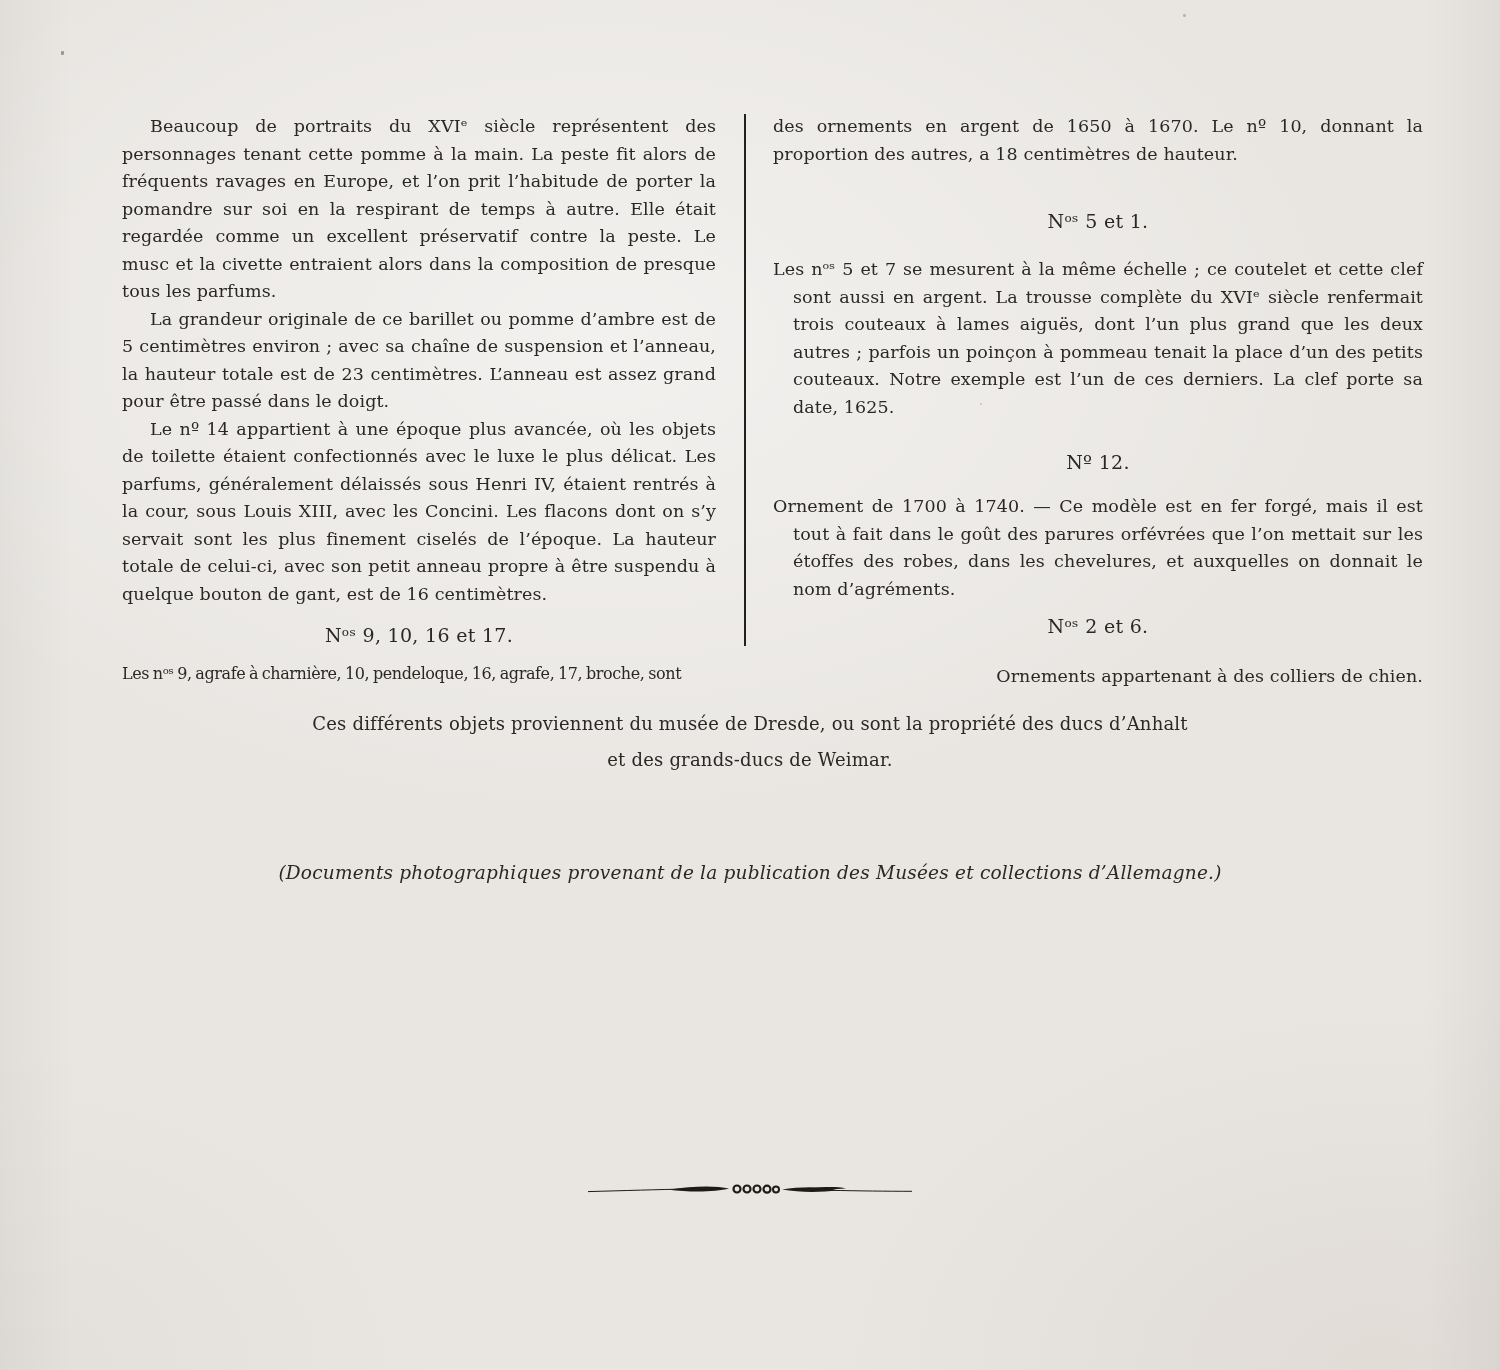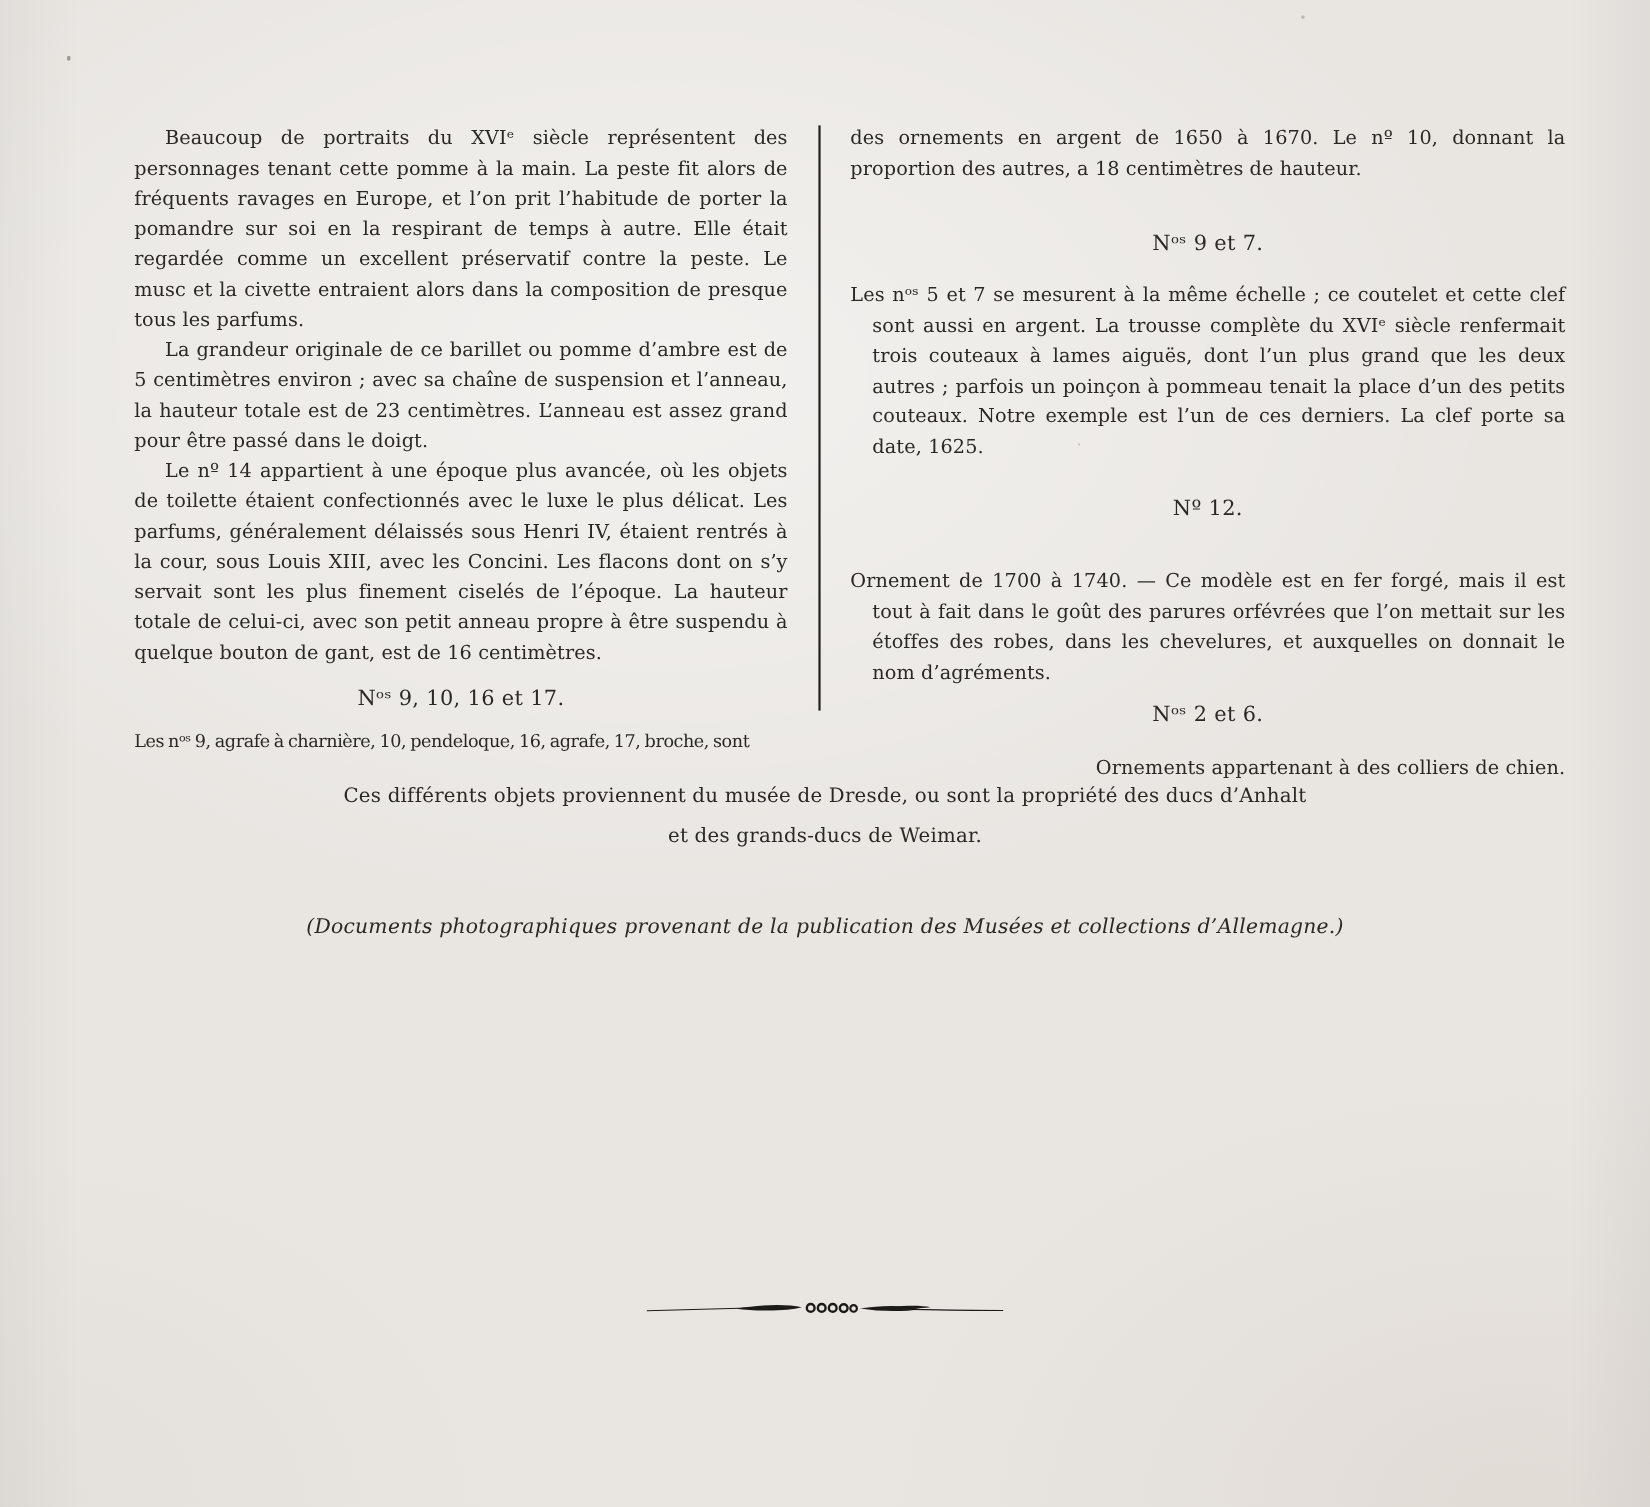--- a/index.html
+++ b/index.html
@@ -47,34 +47,34 @@
   }
   .heading {
     font-weight: normal;
     font-size: 19px;
     text-align: center;
     margin: 0;
     letter-spacing: 0.3px;
   }
   .lc-heading { margin: 16px 0 4px 0; }
   .rc-heading-1 { margin: 42px 0 24px 0; }
-  .rc-heading-2 { margin: 30px 0 43px 0; }
+  .rc-heading-2 { margin: 30px 0 20px 0; }
   .rc-heading-3 { margin: 12px 0 26px 0; }
   .centered-line { text-align: right; text-indent: 0; }
   .provenance {
     position: absolute;
     left: 0; top: 706px; width: 1500px;
     text-align: center;
     font-size: 18px;
     line-height: 36px;
     letter-spacing: 0.2px;
   }
   .credit {
     position: absolute;
-    left: 0; top: 832px; width: 1500px;
+    left: 0; top: 862px; width: 1500px;
     text-align: center;
     font-style: italic;
     font-size: 18.5px;
     letter-spacing: 0.2px;
   }
   .ornament {
     position: absolute;
     left: 0; top: 1181px; width: 1500px;
     display: flex; justify-content: center;
   }
@@ -102,21 +102,21 @@
     <p class="para indent">La grandeur originale de ce barillet ou pomme d’ambre est de 5 centimètres environ ; avec sa chaîne de suspension et l’anneau, la hauteur totale est de 23 centimètres. L’anneau est assez grand pour être passé dans le doigt.</p>
     <p class="para indent">Le nº 14 appartient à une époque plus avancée, où les objets de toilette étaient confectionnés avec le luxe le plus délicat. Les parfums, généralement délaissés sous Henri IV, étaient rentrés à la cour, sous Louis XIII, avec les Concini. Les flacons dont on s’y servait sont les plus finement ciselés de l’époque. La hauteur totale de celui-ci, avec son petit anneau propre à être suspendu à quelque bouton de gant, est de 16 centimètres.</p>
     <h4 class="heading lc-heading">Nᵒˢ 9, 10, 16 et 17.</h4>
     <p class="para catalog-line">Les nᵒˢ 9, agrafe à charnière, 10, pendeloque, 16, agrafe, 17, broche, sont</p>
   </div>
 
   <div class="vrule"></div>
 
   <div class="col col-right">
     <p class="para">des ornements en argent de 1650 à 1670. Le nº 10, donnant la proportion des autres, a 18 centimètres de hauteur.</p>
-    <h4 class="heading rc-heading-1">Nᵒˢ 9 et 7.</h4>
+    <h4 class="heading rc-heading-1">Nᵒˢ 5 et 1.</h4>
     <p class="para hang">Les nᵒˢ 5 et 7 se mesurent à la même échelle ; ce coutelet et cette clef sont aussi en argent. La trousse complète du XVIᵉ siècle renfermait trois couteaux à lames aiguës, dont l’un plus grand que les deux autres ; parfois un poinçon à pommeau tenait la place d’un des petits couteaux. Notre exemple est l’un de ces derniers. La clef porte sa date, 1625.</p>
     <h4 class="heading rc-heading-2">Nº 12.</h4>
     <p class="para hang">Ornement de 1700 à 1740. — Ce modèle est en fer forgé, mais il est tout à fait dans le goût des parures orfévrées que l’on mettait sur les étoffes des robes, dans les chevelures, et auxquelles on donnait le nom d’agréments.</p>
     <h4 class="heading rc-heading-3">Nᵒˢ 2 et 6.</h4>
     <p class="para centered-line">Ornements appartenant à des colliers de chien.</p>
   </div>
 
   <div class="provenance">
     <div>Ces différents objets proviennent du musée de Dresde, ou sont la propriété des ducs d’Anhalt</div>
     <div>et des grands-ducs de Weimar.</div>

